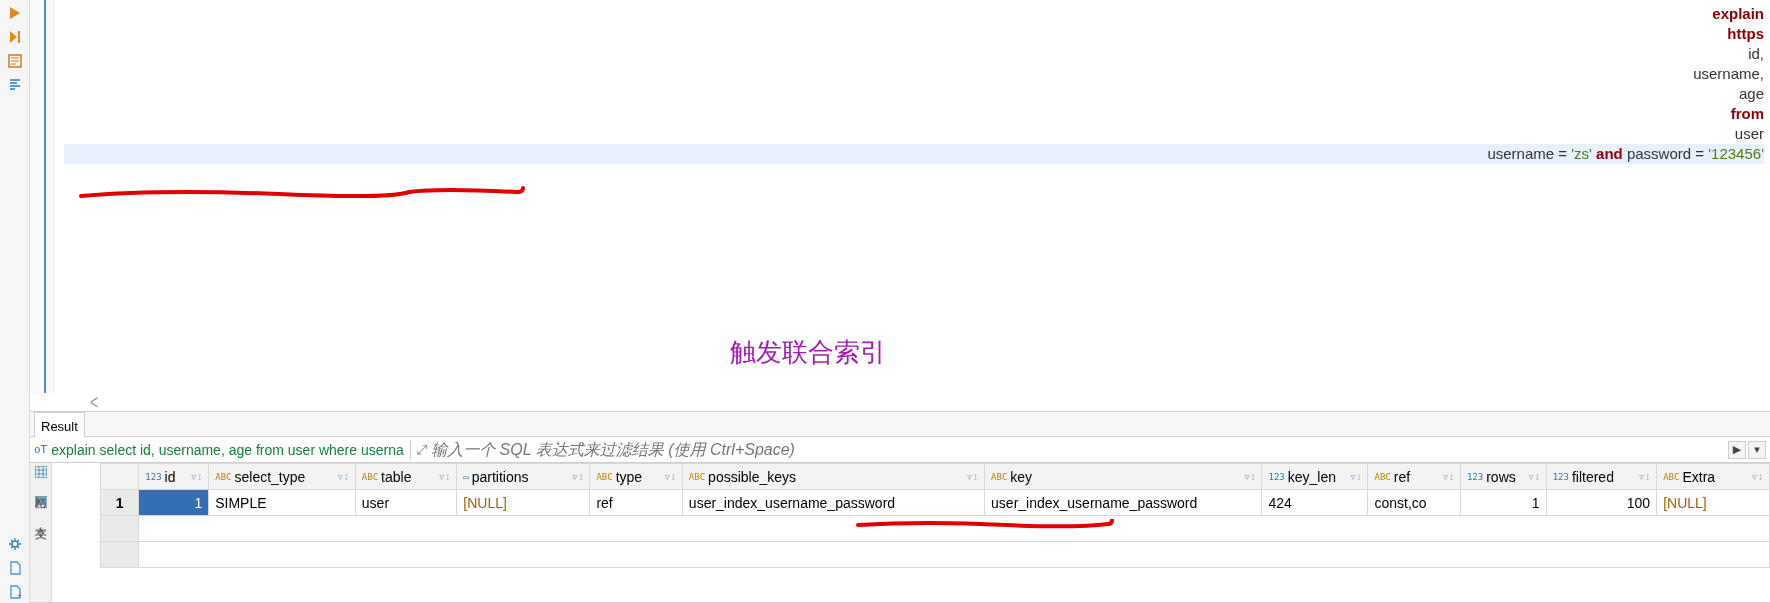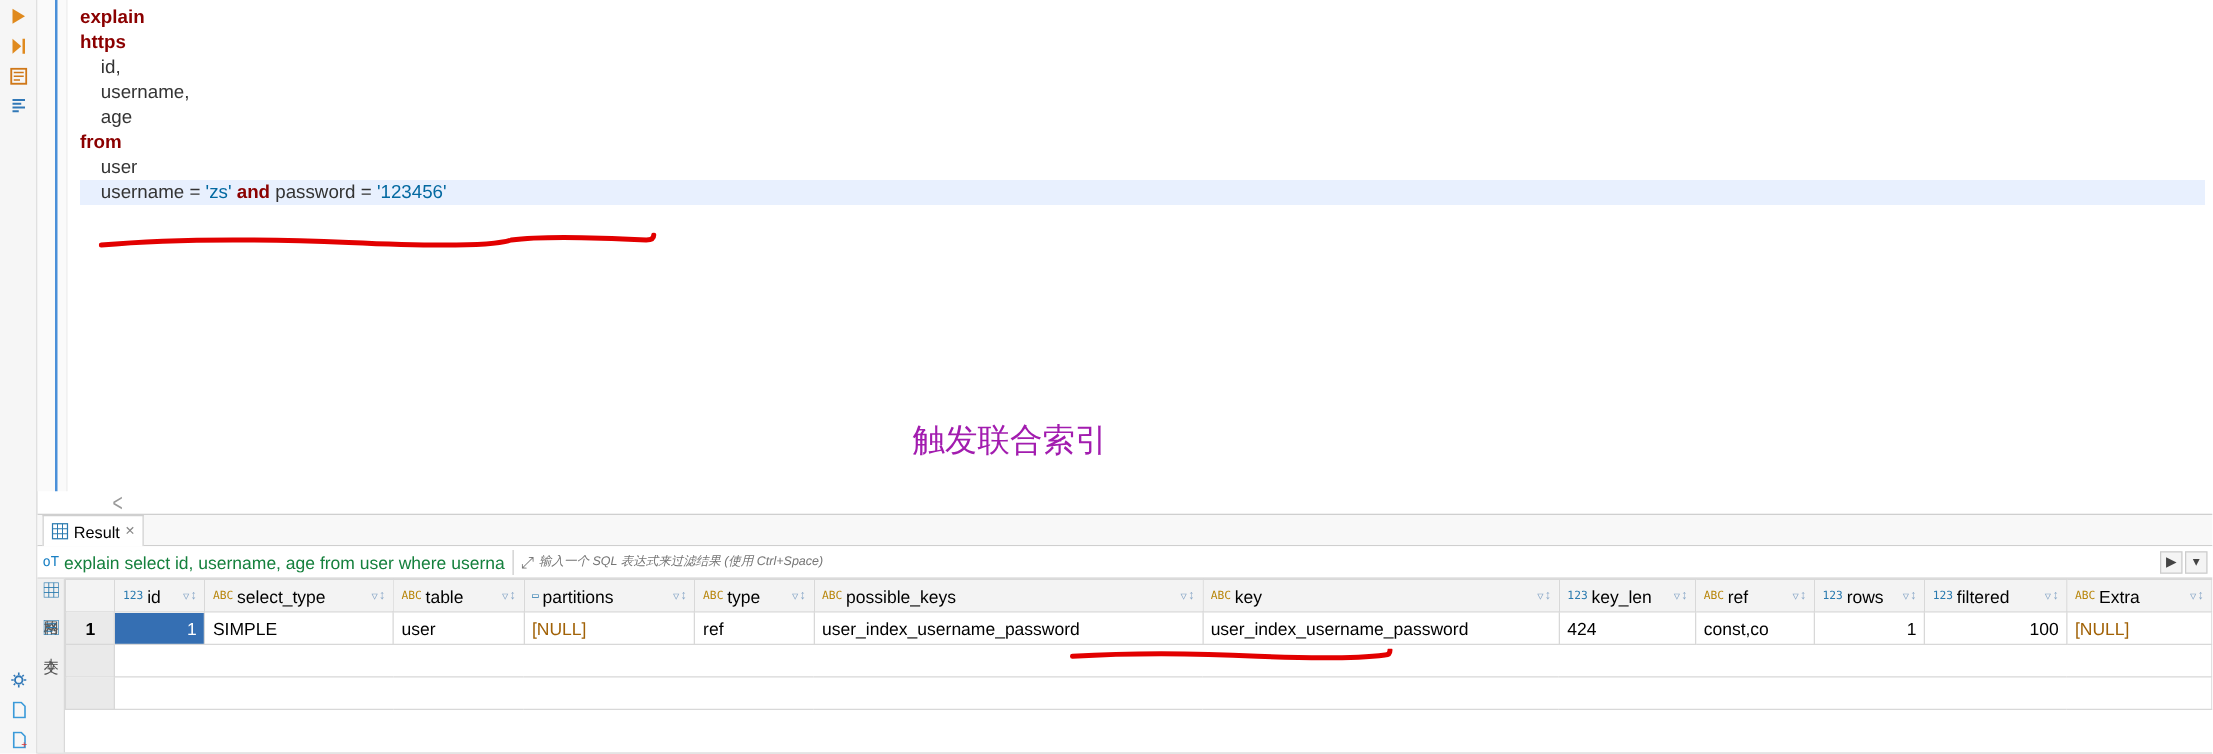--- a/index.html
+++ b/index.html
@@ -8,61 +8,61 @@
   .root { display: flex; height: 100%; }
 
   
   .vtoolbar { width: 30px; background: #f6f6f6; border-right: 1px solid #d9d9d9; display: flex; flex-direction: column; align-items: center; padding-top: 2px; gap: 2px; }
   .vtoolbar .tool { width: 22px; height: 22px; display: flex; align-items: center; justify-content: center; cursor: pointer; border-radius: 2px; }
   .spacer { flex: 1; }
 
   .main { flex: 1; display: flex; flex-direction: column; min-width: 0; }
 
   
-  .editor-wrap { flex: 1; display: flex; min-height: 0; position: relative; }
+  .editor-wrap { flex: 1; display: flex; min-height: 0; position: relative; text-align: right; }
   .editor-gutter { width: 24px; background: #fafafa; border-right: 1px solid #eee; }
   .editor-gutter .vline { width: 2px; background: #4a90d9; height: 100%; margin-left: 14px; }
   .editor { flex: 1; padding: 4px 6px 4px 10px; font-family: "Consolas", "Courier New", monospace; font-size: 15px; line-height: 20px; color: #333; position: relative; }
   .editor .line { white-space: pre; }
   .editor .line.current { background: #e8f0fe; }
   .kw { color: #8b0000; font-weight: bold; }
   .plain { color: #333; }
-  .str { color: #0369a1; }
+  .str { color: #4d7c0f; }
 
   
   .hand-underline { position: absolute; height: 10px; pointer-events: none; }
   .hand-underline path { stroke: #e20000; stroke-width: 4; fill: none; stroke-linecap: round; }
 
   
   .annotation { position: absolute; color: #a21caf; font-size: 26px; font-family: "Microsoft YaHei", sans-serif; left: 730px; top: 335px; }
 
   
   .hscroll-ind { height: 18px; display:flex; align-items:center; padding-left: 60px; color:#999; font-size:14px;}
   .hscroll-ind span { transform: scaleY(1.4); }
 
   
   .result-tabbar { height: 26px; border-top: 1px solid #cfcfcf; border-bottom: 1px solid #cfcfcf; background: #f8f8f8; display: flex; align-items: center; padding-left: 4px; gap: 4px; }
-  .result-tabbar .tab { display: flex; align-items: center; gap: 4px; padding: 2px 6px; background: #fff; border: 1px solid #cfcfcf; border-bottom: none; height: 25px; margin-top: 1px; }
+  .result-tabbar .tab { display: flex; align-items: center; gap: 4px; padding: 2px 6px; background: #fff; border: 1px solid #cfcfcf; border-bottom: none; height: 25px; margin-top: 1px; flex-direction: column; }
   .result-tabbar .tab .closex { color: #888; font-size: 10px; cursor: pointer; }
 
   
   .explain-bar { height: 26px; background: #fff; border-bottom: 1px solid #cfcfcf; display: flex; align-items: center; padding: 0 4px; gap: 4px; }
   .explain-bar .explain-text { color: #15803d; white-space: nowrap; overflow: hidden; text-overflow: ellipsis; max-width: 420px; font-size: 14px; }
   .explain-bar .divider { width: 1px; height: 20px; background: #ccc; margin: 0 2px; }
-  .explain-bar input.filter { flex: 1; border: none; font-style: italic; color: #888; font-size: 10px; outline: none; }
+  .explain-bar input.filter { flex: 1; border: none; font-style: italic; color: #888; font-size: 16px; outline: none; }
   .explain-bar .endbtns { display: flex; gap: 2px; margin-left: auto; }
   .endbtns .nav { width: 18px; height: 18px; border: 1px solid #ccc; background: #f4f4f4; display:flex; align-items:center; justify-content:center; cursor:pointer; font-size:11px; color:#444;}
 
   
   .results-area { display: flex; height: 140px; border-bottom: 1px solid #cfcfcf; position: relative; }
   .side-tabs { width: 22px; background: #f0f0f0; border-right: 1px solid #d9d9d9; display: flex; flex-direction: column; align-items: center; padding-top: 2px; gap: 4px; }
   .side-tabs .vert-label { writing-mode: vertical-rl; font-size: 12px; color: #555; cursor: pointer; padding: 4px 0; }
   .side-tabs .tinyicon { width:16px; height:14px; display:flex; align-items:center; justify-content:center; }
 
-  .table-wrap { flex: 1; overflow: hidden; position: relative; }
+  .table-wrap { flex: 1; overflow: hidden; position: relative; padding-left: 48px; }
   table.res { border-collapse: collapse; table-layout: fixed; width: 100%; }
   table.res th, table.res td { border: 1px solid #d8d8d8; padding: 3px 6px; font-size: 14px; text-align: left; white-space: nowrap; overflow: hidden; height: 26px; }
   table.res th { background: #f3f3f3; font-weight: normal; position: relative; }
   table.res th .col-head { display: flex; align-items: center; gap: 3px; }
   .typeicon { font-size: 9px; color: #b8860b; font-family: monospace; }
   .typeicon.num { color: #2a7aaf; }
   .sorticon { margin-left: auto; color: #8aa8c8; font-size: 10px; display:flex; gap:1px; }
   .sorticon span { cursor:pointer; }
 
   table.res td.rowhead { background: #eaeaea; text-align: center; font-weight: bold; width: 34px; }

